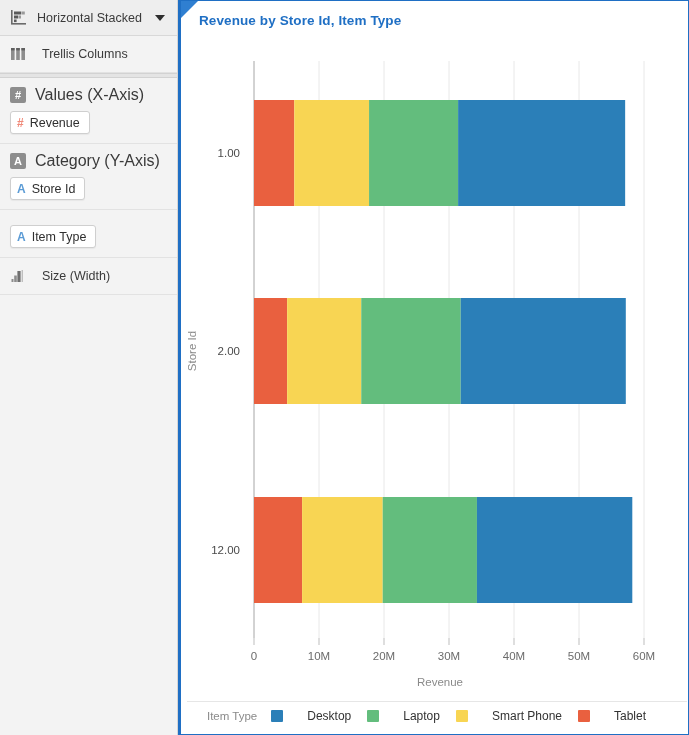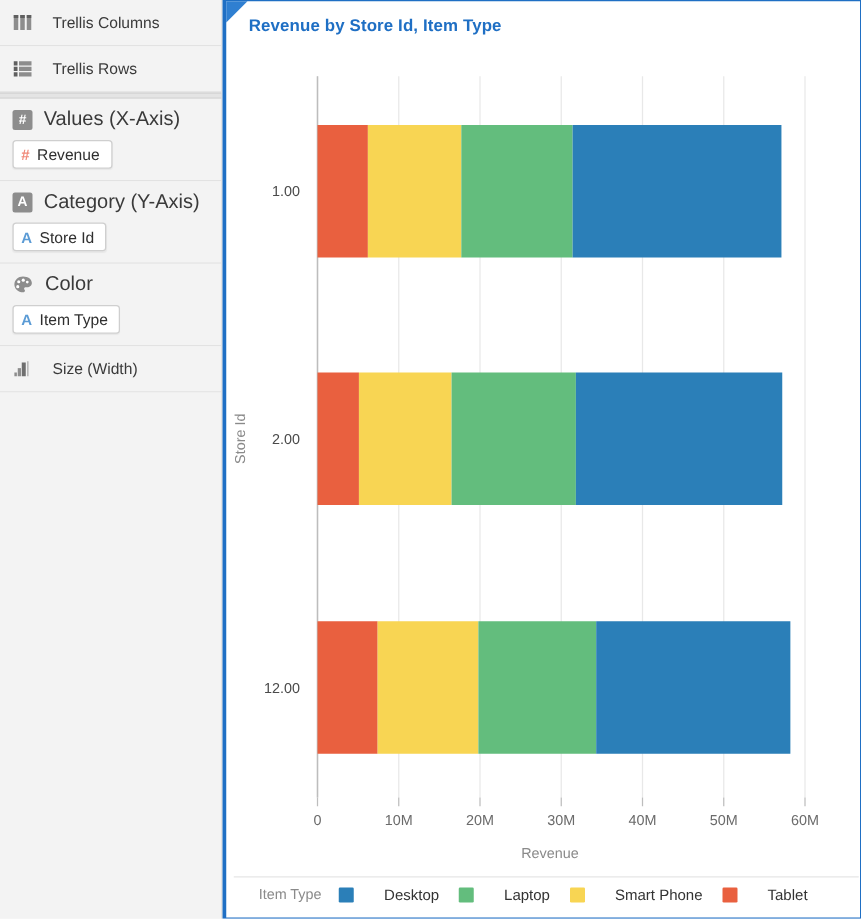--- a/index.html
+++ b/index.html
@@ -95,48 +95,50 @@
   .legend-label{font-size:12px;color:#333333;white-space:nowrap;padding-left:18px;}
   .legend-sep{position:absolute;left:6px;right:1px;bottom:32px;height:1px;background:#e6e6e6;}
 </style>
 </head>
 <body>
 
 <div class="app">
 
   <div class="sidebar">
 
+    <div class="chart-type-row">
+      <span>
+        <svg class="icon-raw" viewBox="0 0 17 16" aria-hidden="true">
+          <rect x="1" y="0" width="1.6" height="14" fill="#6b6b6b"></rect>
+          <rect x="1" y="13" width="15" height="1.6" fill="#6b6b6b"></rect>
+          <rect x="4" y="1.5" width="7" height="3" fill="#5a5a5a"></rect>
+          <rect x="11.4" y="1.5" width="3.4" height="3" fill="#9a9a9a"></rect>
+          <rect x="4" y="5.5" width="4" height="3" fill="#5a5a5a"></rect>
+          <rect x="8.4" y="5.5" width="2.6" height="3" fill="#9a9a9a"></rect>
+          <rect x="4" y="9.5" width="2.6" height="2.6" fill="#5a5a5a"></rect>
+        </svg>
+      </span>
+      <span class="ct-label">Horizontal Stacked</span>
+      <span class="caret"></span>
+    </div>
 
     <div class="shelf-row">
       <span>
         <svg class="icon-raw" viewBox="0 0 17 16" aria-hidden="true">
           <rect x="1" y="2" width="3.6" height="12" fill="#8d8d8d"></rect>
           <rect x="6.2" y="2" width="3.6" height="12" fill="#8d8d8d"></rect>
           <rect x="11.4" y="2" width="3.6" height="12" fill="#8d8d8d"></rect>
           <rect x="1" y="2" width="3.6" height="2.4" fill="#5f5f5f"></rect>
           <rect x="6.2" y="2" width="3.6" height="2.4" fill="#5f5f5f"></rect>
           <rect x="11.4" y="2" width="3.6" height="2.4" fill="#5f5f5f"></rect>
         </svg>
       </span>
       <span class="sh-label">Trellis Columns</span>
     </div>
 
-    <div class="shelf-row">
-      <span>
-        <svg class="icon-raw" viewBox="0 0 17 16" aria-hidden="true">
-          <rect x="1" y="2" width="3" height="3.4" fill="#5f5f5f"></rect>
-          <rect x="1" y="6.4" width="3" height="3.4" fill="#5f5f5f"></rect>
-          <rect x="1" y="10.8" width="3" height="3.4" fill="#5f5f5f"></rect>
-          <rect x="5.2" y="2" width="10" height="3.4" fill="#8d8d8d"></rect>
-          <rect x="5.2" y="6.4" width="10" height="3.4" fill="#8d8d8d"></rect>
-          <rect x="5.2" y="10.8" width="10" height="3.4" fill="#8d8d8d"></rect>
-        </svg>
-      </span>
-      <span class="sh-label">Trellis Rows</span>
-    </div>
 
     <div class="divider-thick"></div>
 
     <div class="group">
       <div class="group-head">
         <span class="isq">#</span>
         <span class="g-label">Values (X-Axis)</span>
       </div>
       <div class="pill">
         <span class="pill-glyph" style="color:#f08a7a">#</span>
@@ -149,32 +151,20 @@
         <span class="isq">A</span>
         <span class="g-label">Category (Y-Axis)</span>
       </div>
       <div class="pill">
         <span class="pill-glyph" style="color:#5b9bd5">A</span>
         <span class="p-label">Store Id</span>
       </div>
     </div>
 
     <div class="group">
-      <div class="group-head">
-        <span>
-          <svg class="icon-raw" viewBox="0 0 17 16" aria-hidden="true">
-            <path d="M8.4 1.2C4.6 1.2 1.5 3.9 1.5 7.5c0 3.5 3.1 6.3 6.9 6.3 1 0 1.6-.5 1.6-1.2 0-.4-.2-.7-.4-.9-.2-.2-.3-.5-.3-.8 0-.6.5-1.1 1.2-1.1h1.2c2.1 0 3.8-1.5 3.8-3.4 0-3-2.9-5.2-7.1-5.2z" fill="#8d8d8d"></path>
-            <circle cx="5.0" cy="5.4" r="1.25" fill="#ffffff"></circle>
-            <circle cx="8.6" cy="4.1" r="1.25" fill="#ffffff"></circle>
-            <circle cx="4.2" cy="9.3" r="1.25" fill="#ffffff"></circle>
-            <circle cx="11.8" cy="5.6" r="1.1" fill="#ffffff"></circle>
-          </svg>
-        </span>
-        <span class="g-label">Color</span>
-      </div>
       <div class="pill">
         <span class="pill-glyph" style="color:#5b9bd5">A</span>
         <span class="p-label">Item Type</span>
       </div>
     </div>
 
     <div class="shelf-row">
       <span>
         <svg class="icon-raw" viewBox="0 0 17 16" aria-hidden="true">
           <rect x="1.5" y="11" width="2" height="3" fill="#8d8d8d"></rect>

